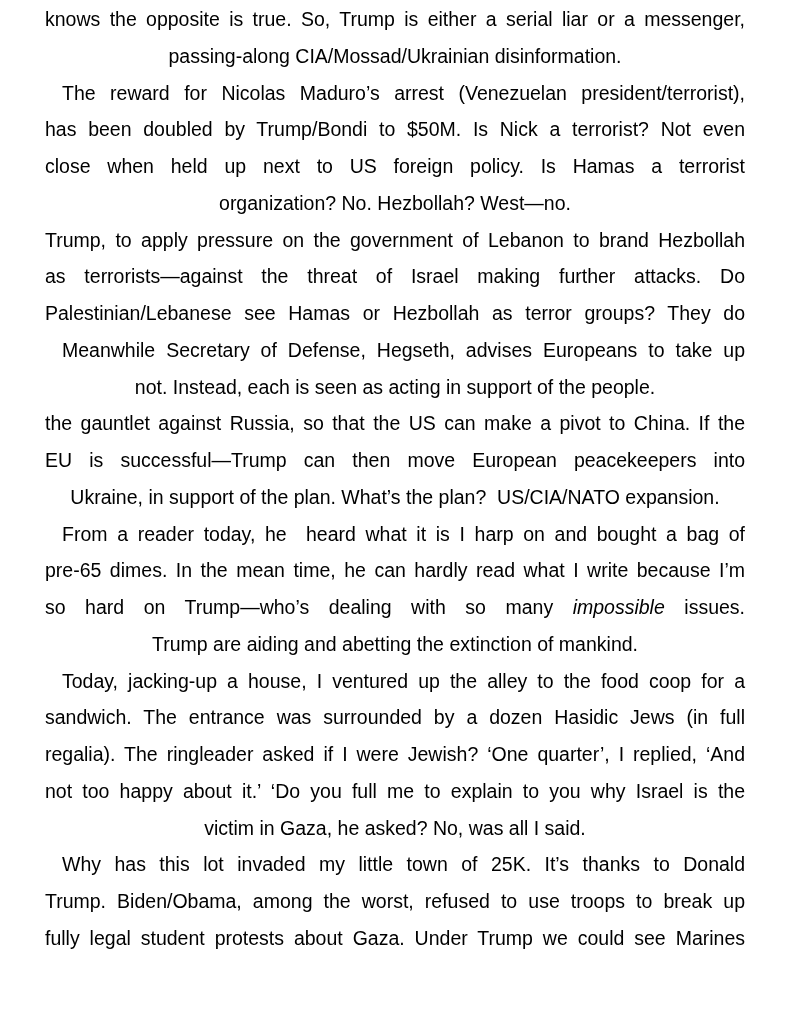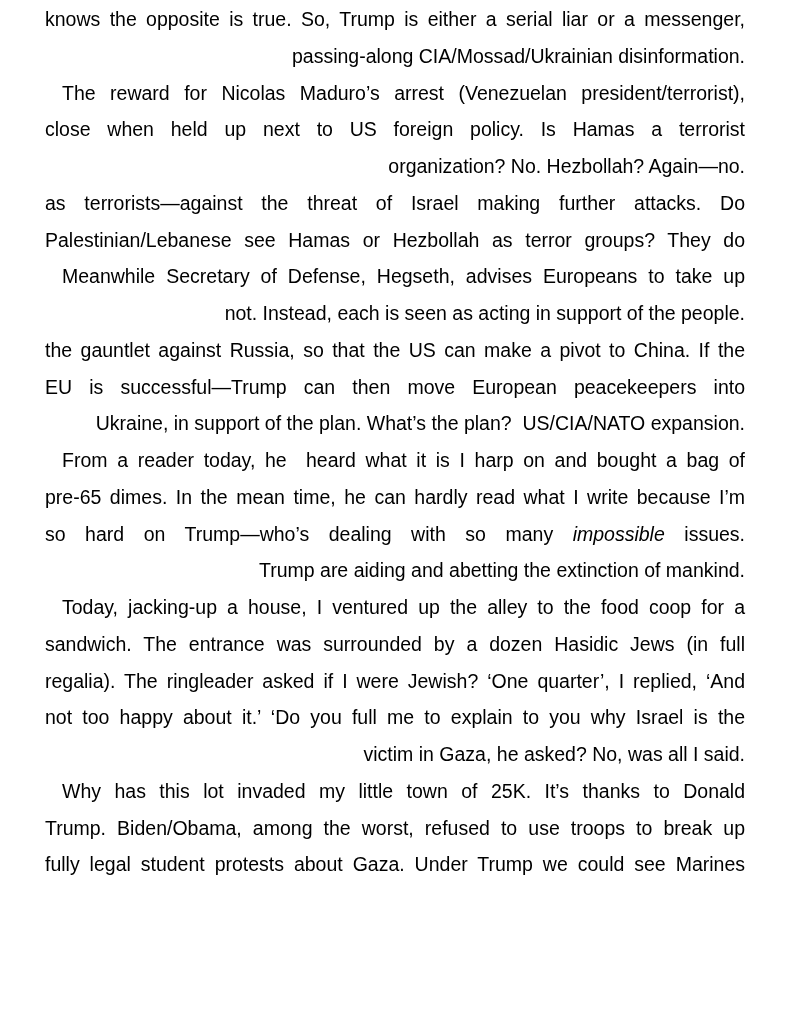--- a/index.html
+++ b/index.html
@@ -19,21 +19,21 @@
   .page {
     box-sizing: border-box;
     width: 791px;
     height: 1023px;
     padding: 1px 46px 12px 45px;
     overflow: hidden;
   }
   .line {
     height: 36.75px;
     line-height: 36.75px;
-    text-align: right;
+    text-align: center;
     white-space: normal;
     word-spacing: normal;
   }
   .line.justify {
     text-align: justify;
     text-align-last: justify;
     -moz-text-align-last: justify;
   }
   .line.indent {
     text-indent: 17px;
@@ -42,22 +42,24 @@
   }
 </style>
 </head>
 <body>
 
 <div class="page">
 
 <div class="line justify"><span>knows the opposite is true. So, Trump is either a serial liar or a messenger,</span></div>
     <div class="line"><span>passing-along CIA/Mossad/Ukrainian disinformation.</span></div>
     <div class="line justify indent"><span>The reward for Nicolas Maduro’s arrest (Venezuelan president/terrorist),</span></div>
+    <div class="line justify"><span>has been doubled by Trump/Bondi to $50M. Is Nick a terrorist? Not even</span></div>
     <div class="line justify"><span>close when held up next to US foreign policy. Is Hamas a terrorist</span></div>
-    <div class="line"><span>organization? No. Hezbollah? Again—no.</span></div>
+    <div class="line"><span>organization? No. Hezbollah? West—no.</span></div>
+    <div class="line justify"><span>Trump, to apply pressure on the government of Lebanon to brand Hezbollah</span></div>
     <div class="line justify"><span>as terrorists—against the threat of Israel making further attacks. Do</span></div>
     <div class="line justify"><span>Palestinian/Lebanese see Hamas or Hezbollah as terror groups? They do</span></div>
     <div class="line justify indent"><span>Meanwhile Secretary of Defense, Hegseth, advises Europeans to take up</span></div>
     <div class="line"><span>not. Instead, each is seen as acting in support of the people.</span></div>
     <div class="line justify"><span>the gauntlet against Russia, so that the US can make a pivot to China. If the</span></div>
     <div class="line justify"><span>EU is successful—Trump can then move European peacekeepers into</span></div>
     <div class="line"><span>Ukraine, in support of the plan. What’s the plan?&nbsp; US/CIA/NATO expansion.</span></div>
     <div class="line justify indent"><span>From a reader today, he&nbsp; heard what it is I harp on and bought a bag of</span></div>
     <div class="line justify"><span>pre-65 dimes. In the mean time, he can hardly read what I write because I’m</span></div>
     <div class="line justify"><span>so hard on Trump—who’s dealing with so many </span><em>impossible</em><span> issues.</span></div>

